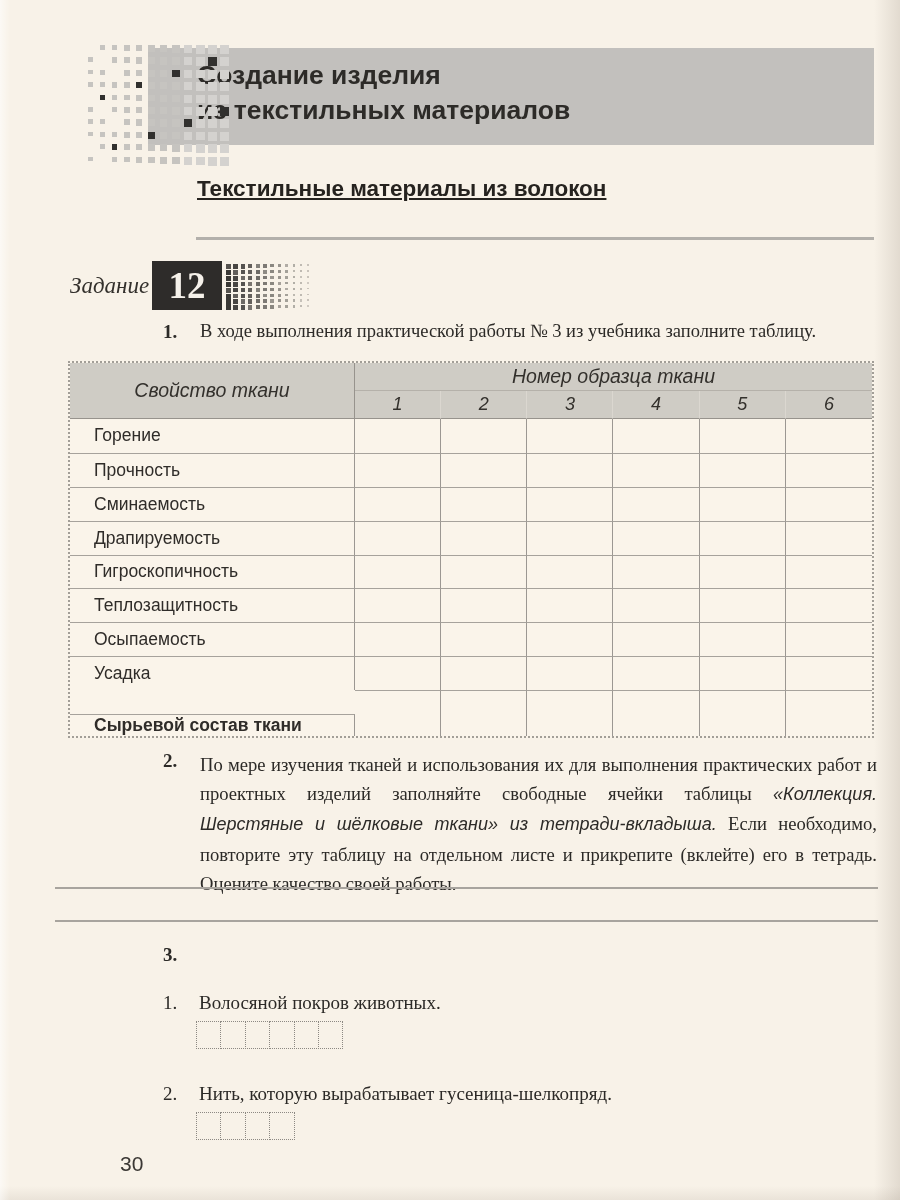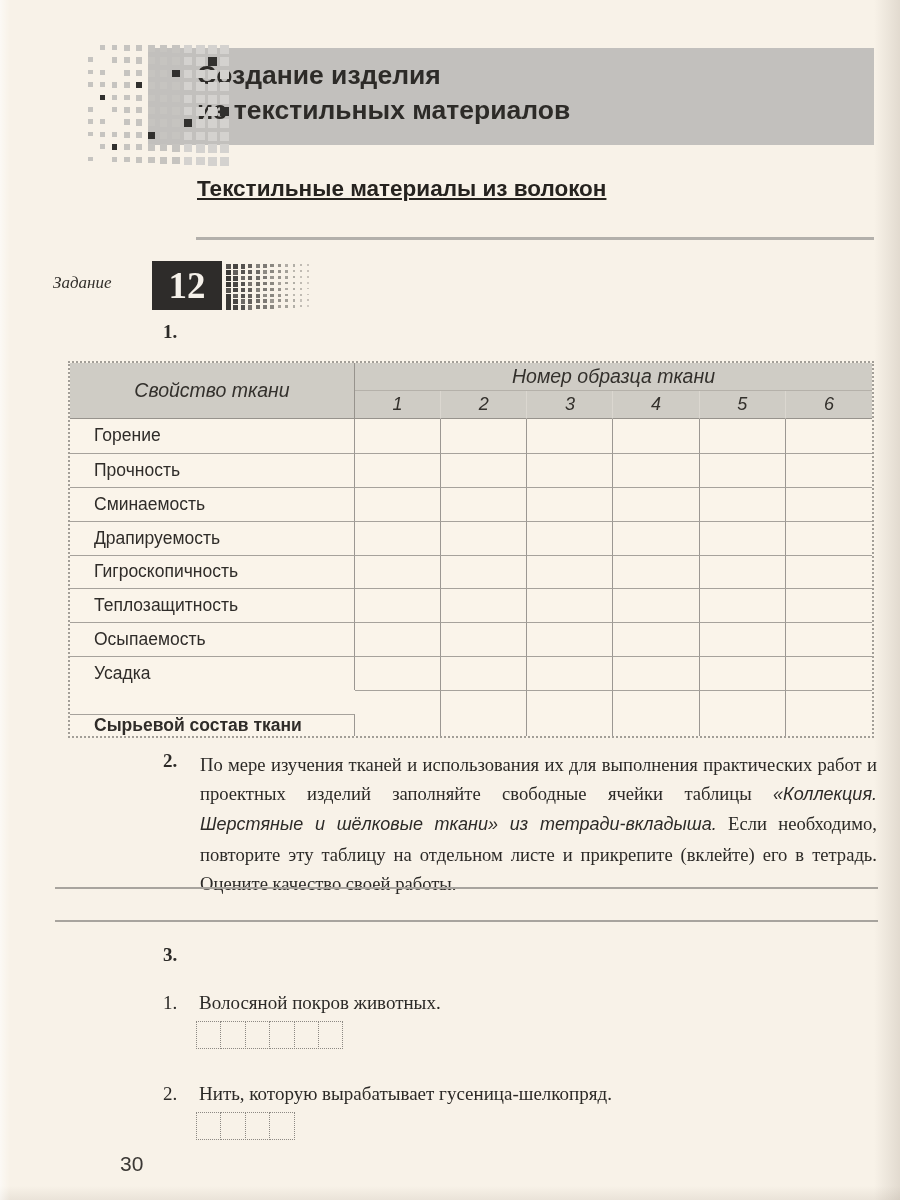--- a/index.html
+++ b/index.html
@@ -33,23 +33,23 @@
   .sq { position:absolute; }
 
   
   .subtitle { position:absolute; left:197px; top:174px;
     font-family:"Liberation Sans", sans-serif; font-weight:bold;
     font-size:22.5px; line-height:30px; color:#26231f;text-decoration:underline; }
   .subtitle-rule { position:absolute; left:196px; top:237px; width:678px; height:3px;
     background:#b3b0ab; }
 
   
-  .task-label { position:absolute; left:53px; top:273px;
+  .task-label { position:absolute; left:70px; top:273px;
     font-family:"Liberation Serif", serif; font-style:italic;
-    font-size:17px; color:#33302c; }
+    font-size:23px; color:#33302c; }
   .task-box { position:absolute; left:152px; top:261px; width:70px; height:49px;
     background:#2e2c2a; color:#f5f1ea; display:flex; align-items:center; justify-content:center;
     font-family:"Liberation Serif", serif; font-weight:bold; font-size:37px; }
   .task-pattern { position:absolute; left:224px; top:262px; width:92px; height:48px; }
 
   
   .item-num { position:absolute; left:163px; font-weight:bold;
     font-family:"Liberation Serif", serif; }
   .item-body { position:absolute; left:200px; width:677px;
     font-family:"Liberation Serif", serif; }
@@ -336,20 +336,21 @@
       <div class="sq" style="left: 39px; top: 43.3px; width: 3.7px; height: 3.7px; opacity: 0.65; background: rgb(58, 56, 53);"></div>
       <div class="sq" style="left: 46.4px; top: 43.3px; width: 3.4px; height: 3.4px; opacity: 0.58; background: rgb(58, 56, 53);"></div>
       <div class="sq" style="left: 53.8px; top: 43.3px; width: 3.1px; height: 3.1px; opacity: 0.51; background: rgb(86, 83, 79);"></div>
       <div class="sq" style="left: 61.2px; top: 43.3px; width: 2.8px; height: 2.8px; opacity: 0.44; background: rgb(58, 56, 53);"></div>
       <div class="sq" style="left: 68.6px; top: 43.3px; width: 2.5px; height: 2.5px; opacity: 0.37; background: rgb(58, 56, 53);"></div>
       <div class="sq" style="left: 76px; top: 43.3px; width: 2.2px; height: 2.2px; opacity: 0.3; background: rgb(58, 56, 53);"></div>
       <div class="sq" style="left: 83.4px; top: 43.3px; width: 1.9px; height: 1.9px; opacity: 0.25; background: rgb(86, 83, 79);"></div>
     </div>
 
   <span class="item-num i1-num">1.</span>
+  <div class="item-body i1-body">В ходе выполнения практической работы № 3 из учебника заполните таблицу.</div>
 
   <div class="fabric-table" id="fabric-table">
     <div class="th-property">Свойство ткани</div>
     <div class="th-sample">Номер образца ткани</div>
   <div class="th-num br-light" style="grid-area: 2 / 2;">1</div>
       <div class="th-num br-light" style="grid-area: 2 / 3;">2</div>
       <div class="th-num br-light" style="grid-area: 2 / 4;">3</div>
       <div class="th-num br-light" style="grid-area: 2 / 5;">4</div>
       <div class="th-num br-light" style="grid-area: 2 / 6;">5</div>
       <div class="th-num" style="grid-area: 2 / 7;">6</div>

